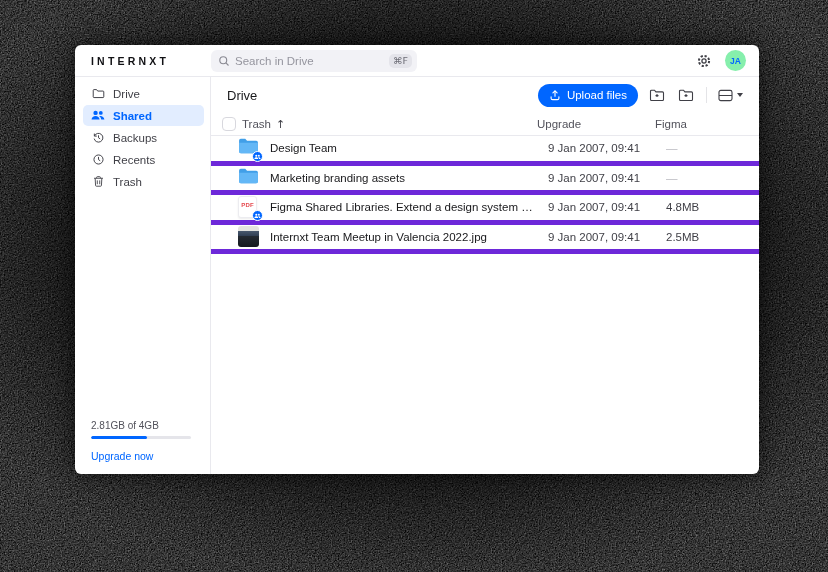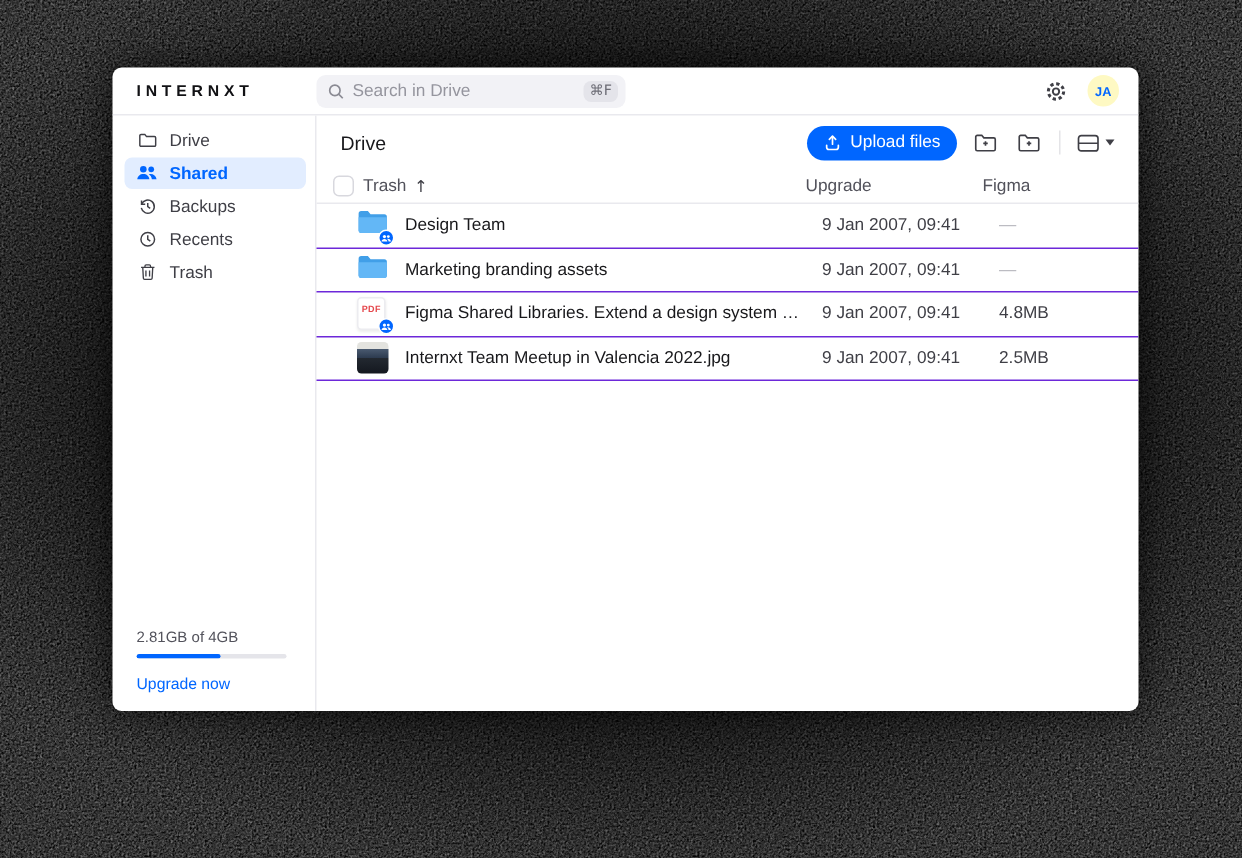--- a/index.html
+++ b/index.html
@@ -20,21 +20,21 @@
     display:flex; align-items:center;padding-left:28px; }
   .logo { position:absolute; left:16px; font-size:10.5px; font-weight:bold; letter-spacing:3.2px; color:#111114; }
   .searchbar { position:absolute; left:136px; top:5px; width:206px; height:22px; background:#f2f2f6;
     border-radius:6px; display:flex; align-items:center; padding:0 5px 0 7px; }
   .searchbar input { flex:1; border:none; background:transparent; outline:none; font-size:11.5px;
     color:#3f3f46; font-family:"Liberation Sans",sans-serif; min-width:0; }
   .searchbar input::placeholder { color:#95959e; }
   .kbd { background:#e4e4ea; border-radius:5px; font-size:9.5px; color:#6d6d76; padding:2px 4px;
     font-family:"DejaVu Sans",sans-serif; line-height:1; }
   .hdr-right { position:absolute; right:13px; display:flex; align-items:center; gap:11px; }
-  .avatar { width:21px; height:21px; border-radius:50%; background:#fef9c3; color:#0066ff;
+  .avatar { width:21px; height:21px; border-radius:50%; background:#86efac; color:#0066ff;
     font-size:8.5px; font-weight:bold; display:flex; align-items:center; justify-content:center; }
 
   
   .sidebar { position:absolute; left:0; top:32px; bottom:0; width:136px; border-right:1px solid #e9e9ee; }
   .nav { padding-top:6px; }
   .nav-item { height:21px; margin:0 6px 1px 8px; padding-left:8px; border-radius:5px;
     display:flex; align-items:center; gap:8px; font-size:11.5px; color:#3f3f46; cursor:pointer; }
   .nav-item .ic { width:14px; height:14px; display:flex; align-items:center; justify-content:center; color:#3f3f46; }
   .nav-item.active { background:#e2edff; color:#0066ff; font-weight:bold; }
   .nav-item.active .ic { color:#0066ff; }
@@ -60,21 +60,21 @@
 
   
   .thead { height:23px; display:flex; align-items:center; padding-left:11px;
     border-bottom:1px solid #e9e9ee; color:#52525b; font-size:11.5px; }
   .cb { width:14px; height:14px; border:1.5px solid #d8d8de; border-radius:4px; background:#fff; margin-right:6px; cursor:pointer; }
   .th-name { width:295px; display:flex; align-items:center; gap:5px; }
   .th-mod, .td-mod { width:118px; }
   .th-size, .td-size { width:84px; }
   .sort { color:#3f3f46; font-size:11px; font-family:"DejaVu Sans",sans-serif; }
   .row { height:29.5px; display:flex; align-items:center; padding-left:27px;
-    border-bottom:1px solid #6d28d9; font-size:11.5px; color:#18181b; cursor:default; }
+    border-bottom:5px solid #6d28d9; font-size:11.5px; color:#18181b; cursor:default; }
   .td-icon { width:21px; height:22px; margin-right:11px; position:relative; flex:none; }
   .td-name { width:278px; white-space:nowrap; overflow:hidden; text-overflow:ellipsis; padding-right:10px; }
   .td-mod { color:#3f3f46; }
   .td-size { color:#3f3f46; }
   .td-size.dash { color:#b9b9c0; }
 
   .badge { position:absolute; right:-4px; bottom:-3px; width:11px; height:11px; border-radius:50%;
     background:#0066ff; border:1.5px solid #fff; display:flex; align-items:center; justify-content:center; }
   .pdf-card { width:19px; height:22px; background:#fff; border:1px solid #ececf0; border-radius:3px;
     box-shadow:0 1px 2px rgba(0,0,0,0.08); display:flex; justify-content:center; padding-top:5px; }

